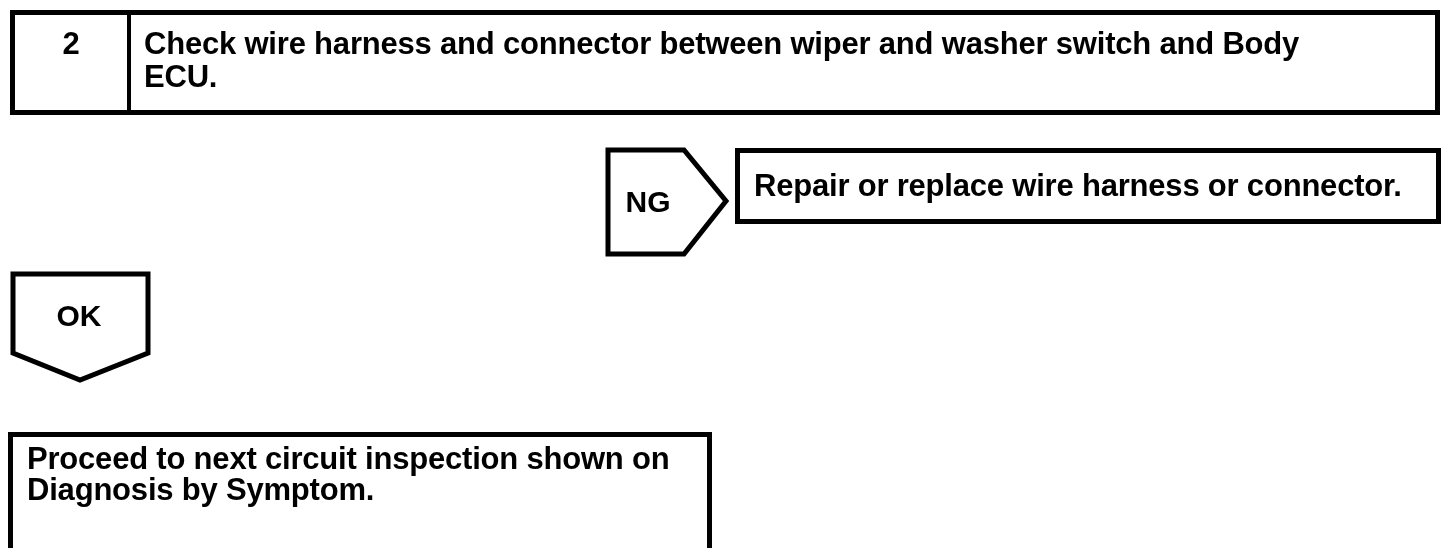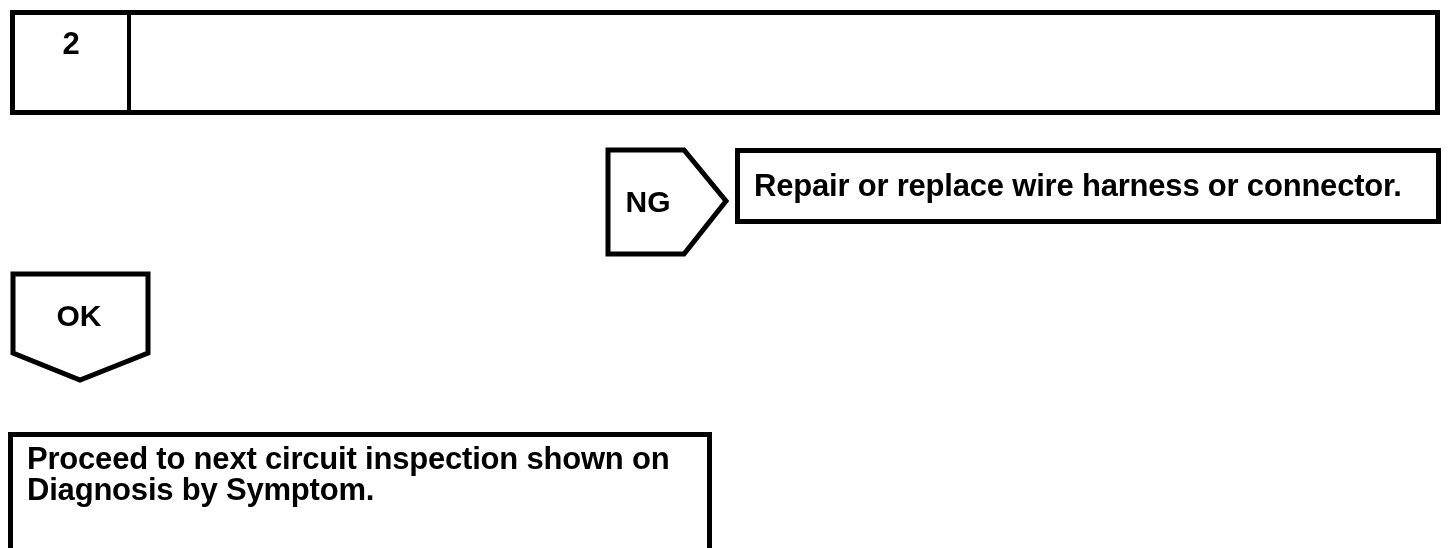--- a/index.html
+++ b/index.html
@@ -88,20 +88,21 @@
     letter-spacing: -0.2px;
   }
 </style>
 </head>
 <body>
 
 <div class="stage">
 
   <div class="box step-box">
     <div class="step-num">2</div>
+    <div class="step-text">Check wire harness and connector between wiper and washer switch and Body ECU.</div>
   </div>
 
   <svg class="ng-tag" width="130" height="114" viewBox="0 0 130 114">
     <polygon points="5,5 81,5 123,56 81,109 5,109" fill="#ffffff" stroke="#000000" stroke-width="5"></polygon>
     <text x="45" y="67" text-anchor="middle" class="tag-label">NG</text>
   </svg>
 
   <div class="box repair-box">
     <span>Repair or replace wire harness or connector.</span>
   </div>

